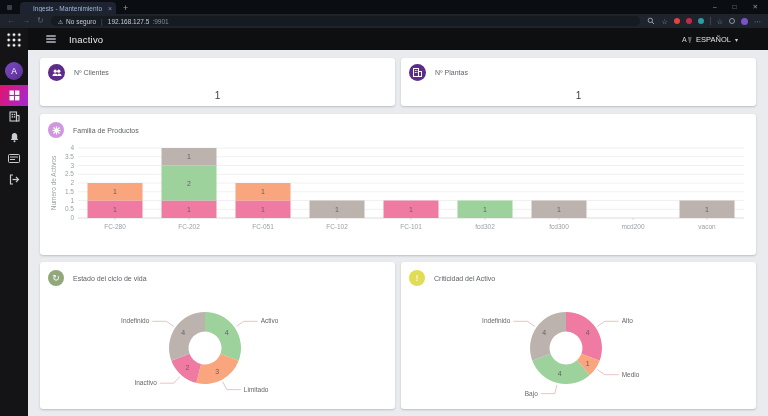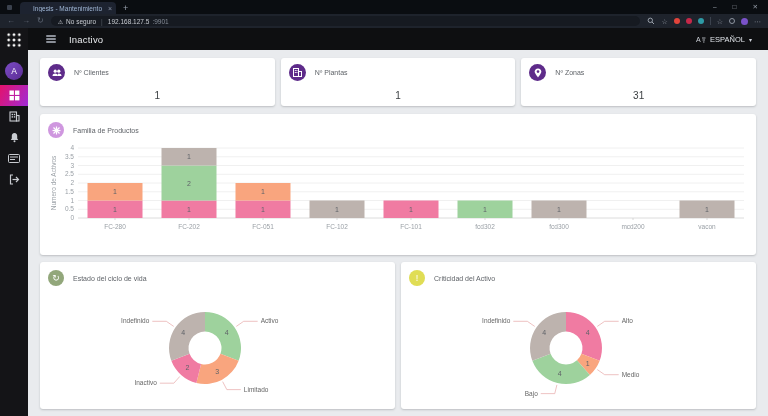--- a/index.html
+++ b/index.html
@@ -30,21 +30,21 @@
   .star-g { color:#9aa1ab; font-size:7px; line-height:1; }
   .circ-o { width:6px; height:6px; border-radius:50%; border:1px solid #8e95a0; }
   .avatar-mini { width:7px; height:7px; border-radius:50%; background:#7a52c9; }
   .ellipsis { color:#9aa1ab; font-size:7px; line-height:1; }
 
   
   .appbar { height:22px; background:#0e0f11; display:flex; align-items:center; color:#e8eaed; }
   .hamburger { width:10px; margin-left:46px; display:flex; flex-direction:column; gap:1.5px; }
   .hamburger i { height:1.5px; background:#8a8f98; border-radius:1px; }
   .apptitle { font-size:9.5px; margin-left:13px; letter-spacing:.2px; }
-  .lang { margin-left:auto; display:flex; align-items:center; gap:4px; padding-right:16px; font-size:7.5px; color:#dfe3e8; }
+  .lang { margin-left:auto; display:flex; align-items:center; gap:4px; padding-right:30px; font-size:7.5px; color:#dfe3e8; }
   .chev { font-size:6px; color:#cfd3da; }
 
   
   .sidebar { position:absolute; left:0; top:28px; bottom:0; width:28px; background:#141417; display:flex; flex-direction:column; align-items:center; z-index:5; }
   .logo { margin-top:4px; width:16px; height:16px;
     background:radial-gradient(circle,#fff 33%,transparent 40%) 0 0 / 5.33px 5.33px; }
   .s-avatar { margin-top:14px; width:18px; height:18px; border-radius:50%; background:linear-gradient(135deg,#7b4bc4,#5b2d94); color:#fff; font-size:8.5px; display:flex; align-items:center; justify-content:center; }
   .nav-item { width:28px; height:21px; display:flex; align-items:center; justify-content:center; }
   .nav-item.first { margin-top:5px; }
   .nav-item.active { background:linear-gradient(120deg,#e4126b,#a02bd6); }
@@ -205,32 +205,20 @@
                 <rect x="1.8" y="2" width="1" height="1" fill="#fff"></rect>
                 <rect x="3.4" y="2" width="1" height="1" fill="#fff"></rect>
                 <rect x="1.8" y="4" width="1" height="1" fill="#fff"></rect>
                 <rect x="3.4" y="4" width="1" height="1" fill="#fff"></rect>
                 <rect x="5.5" y="3.5" width="3" height="5" fill="none" stroke="#fff" stroke-width="1"></rect>
               </svg>
           </span>
           <span class="stat-label">Nº Plantas</span>
         </div>
         <div class="stat-value">1</div>
-      </div>
-      <div class="card stat-card">
-        <div class="stat-head">
-          <span class="stat-icon">
-            <svg width="8" height="10" viewBox="0 0 8 10">
-                <path d="M4 0.5 C1.9 0.5 0.7 2 0.7 3.6 C0.7 5.8 4 9.5 4 9.5 C4 9.5 7.3 5.8 7.3 3.6 C7.3 2 6.1 0.5 4 0.5 Z" fill="#fff"></path>
-                <circle cx="4" cy="3.6" r="1.3" fill="#5e2b8a"></circle>
-              </svg>
-          </span>
-          <span class="stat-label">Nº Zonas</span>
-        </div>
-        <div class="stat-value">31</div>
       </div>
     </div>
 
     <div class="card chart-card">
       <div class="card-head">
         <span class="head-icon hi-family">
           <svg width="9" height="9" viewBox="0 0 9 9">
               <line x1="4.5" y1="0.5" x2="4.5" y2="8.5" stroke="#fff" stroke-width="1.2"></line>
               <line x1="0.5" y1="4.5" x2="8.5" y2="4.5" stroke="#fff" stroke-width="1.2"></line>
               <line x1="1.5" y1="1.5" x2="7.5" y2="7.5" stroke="#fff" stroke-width="1.2"></line>

